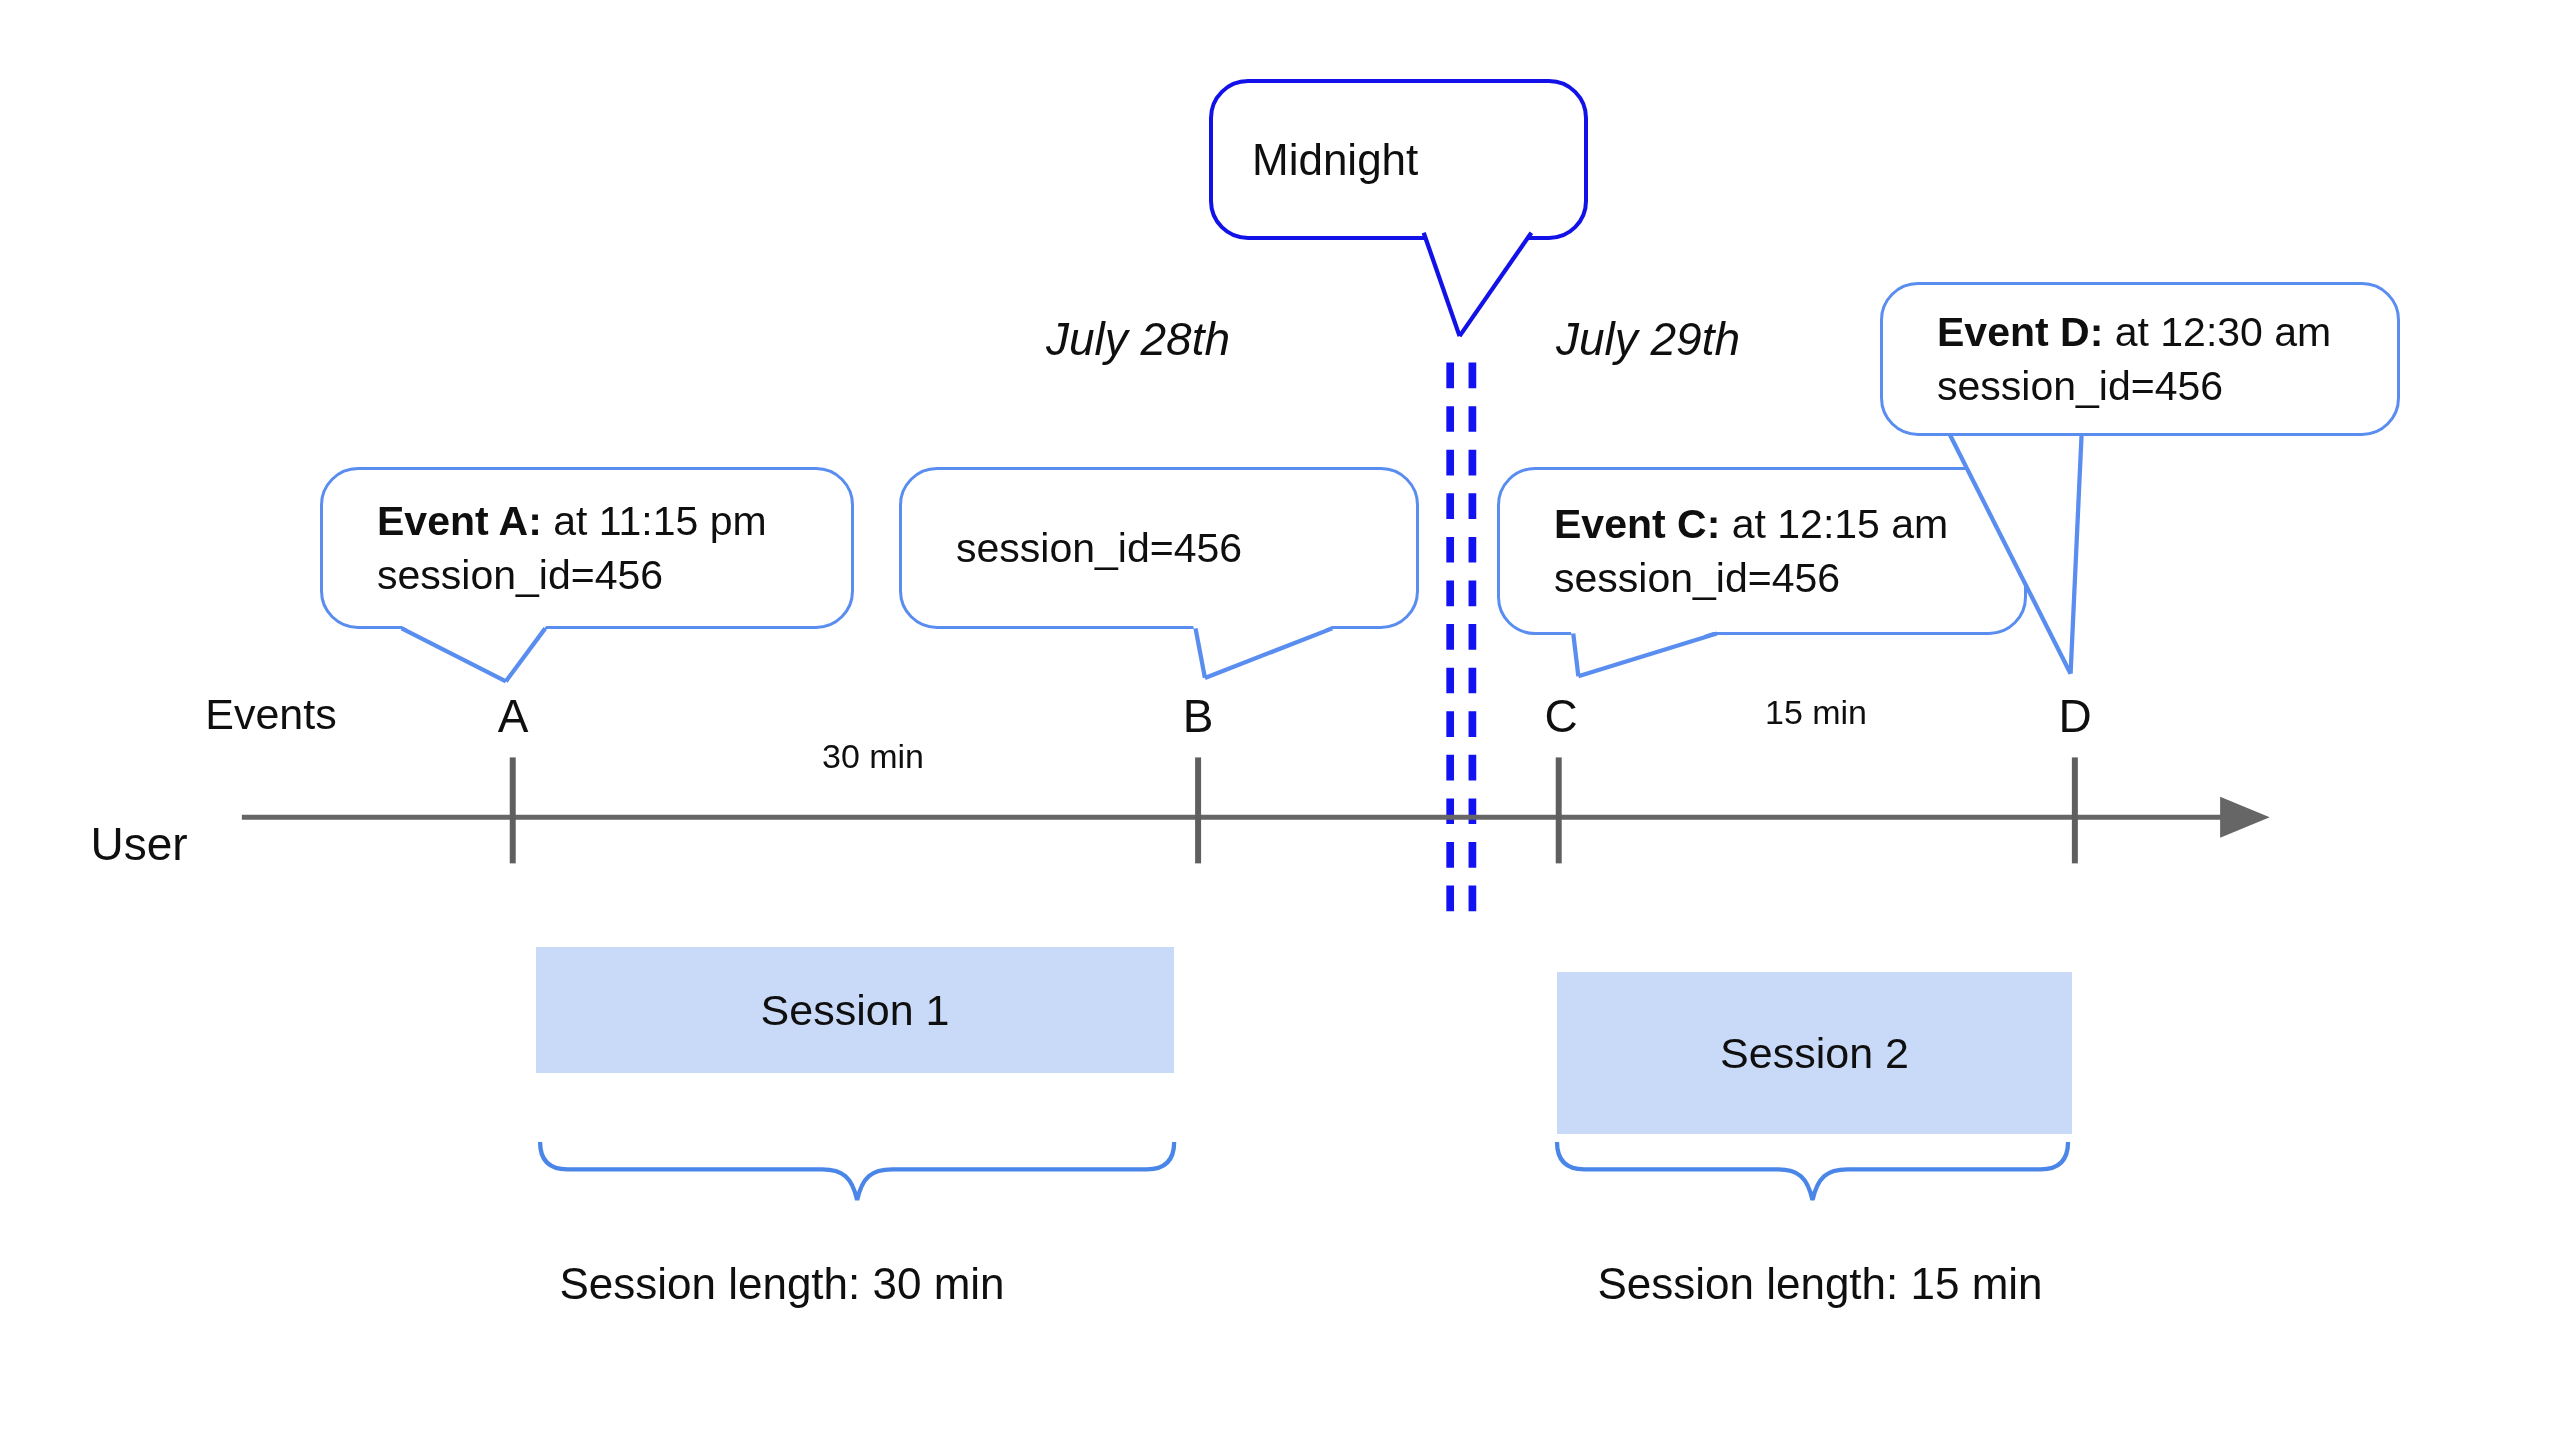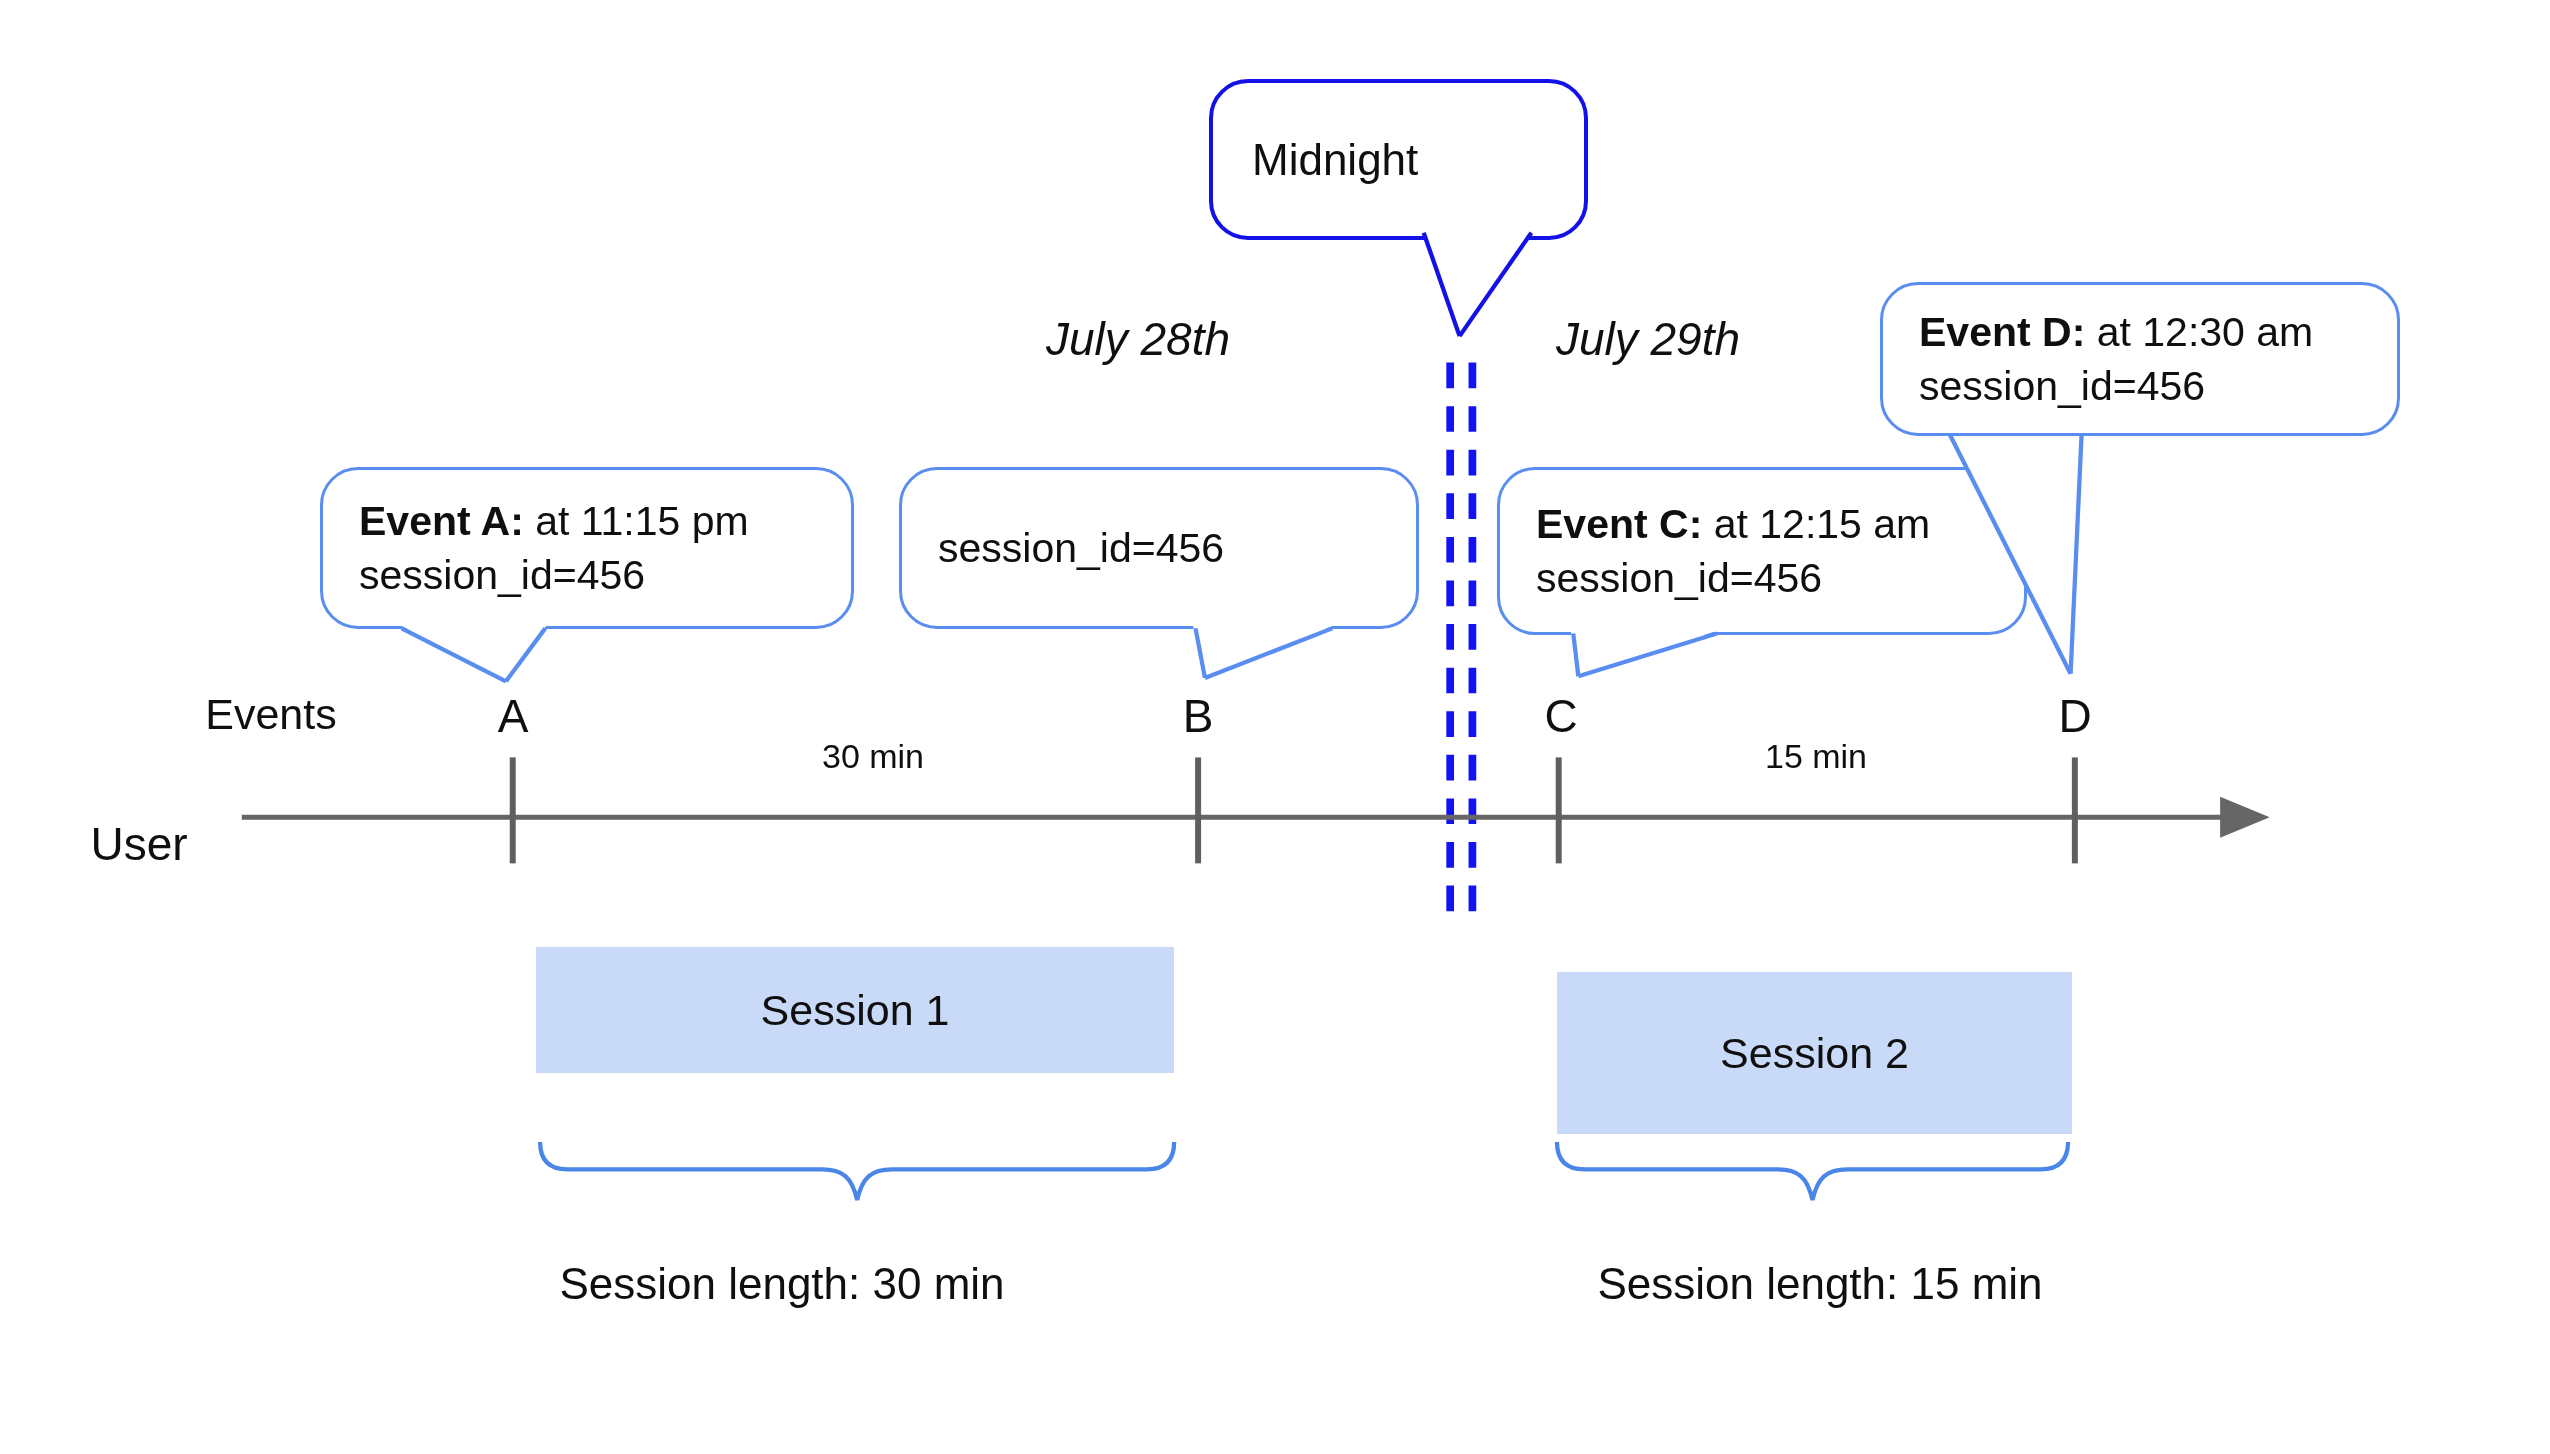--- a/index.html
+++ b/index.html
@@ -8,21 +8,21 @@
     font-family:"Liberation Sans",sans-serif;color:#0f0f0f;overflow:hidden;
   }
   .layer{position:absolute;left:0;top:0;width:100%;height:100%;}
   #shape-layer{z-index:2;pointer-events:none;}
   #bubble-layer{z-index:1;}
   #label-layer{z-index:3;}
   .callout{
     position:absolute;box-sizing:border-box;background:#ffffff;
     border:3.4px solid #5a8df0;border-radius:38px;
     display:flex;flex-direction:column;justify-content:center;
-    padding-left:36px;font-size:41px;line-height:54px;white-space:nowrap;
+    padding-left:54px;font-size:41px;line-height:54px;white-space:nowrap;
   }
   .callout .evt-name{font-weight:bold;}
   #midnight-bubble{
     left:1209px;top:79px;width:379px;height:161px;
     border:4.3px solid #1212e8;border-radius:39px;
     font-size:44px;font-weight:normal;padding-left:39px;
   }
   #bubble-a{left:320px;top:467px;width:534px;height:162px;}
   #bubble-b{left:899px;top:467px;width:520px;height:162px;}
   #bubble-c{left:1497px;top:467px;width:530px;height:168px;}
@@ -133,20 +133,20 @@
 
     <div class="label axis-label" style="left:271px;top:714px;">Events</div>
     <div class="label axis-label" style="left:139px;top:844px;font-size:46px;">User</div>
 
     <div class="label tick-letter" style="left:513px;top:716px;">A</div>
     <div class="label tick-letter" style="left:1198px;top:716px;">B</div>
     <div class="label tick-letter" style="left:1561px;top:716px;">C</div>
     <div class="label tick-letter" style="left:2075px;top:716px;">D</div>
 
     <div class="label gap-label" style="left:873px;top:756px;">30 min</div>
-    <div class="label gap-label" style="left:1816px;top:756px;">15 min</div>
+    <div class="label gap-label" style="left:1816px;top:712px;">15 min</div>
 
     <div class="label length-label" style="left:782px;top:1284px;">Session length: 30 min</div>
     <div class="label length-label" style="left:1820px;top:1284px;">Session length: 15 min</div>
   </div>
 
 </div>
 
 
 </body></html>

